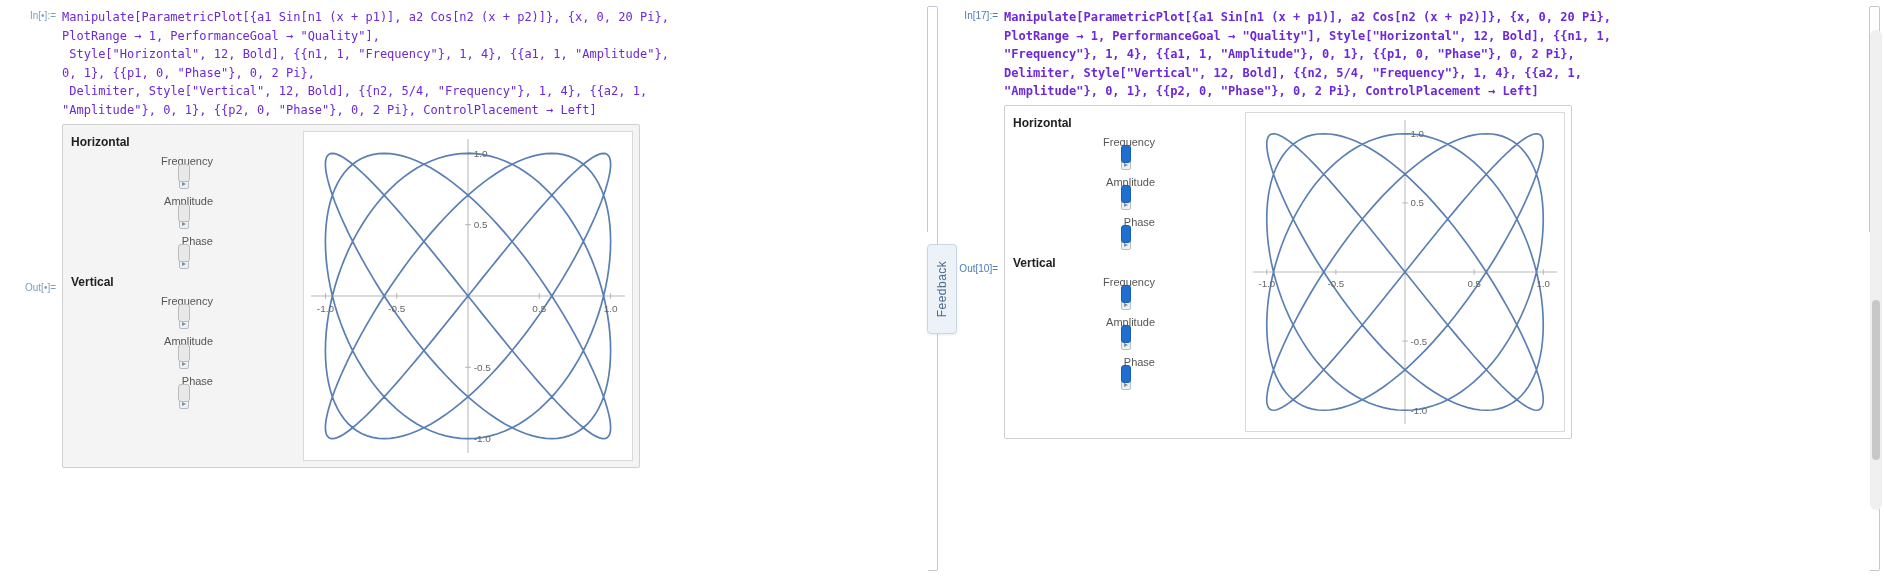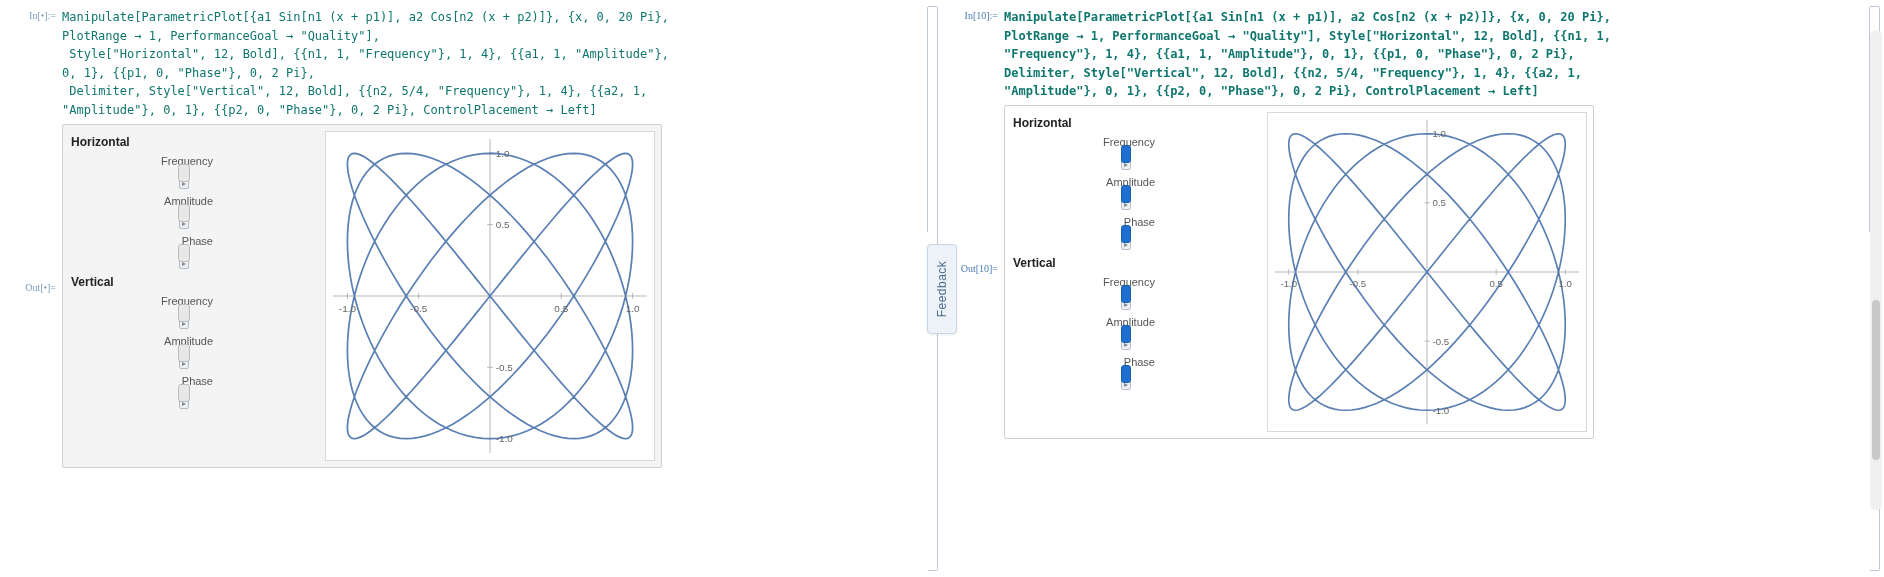--- a/index.html
+++ b/index.html
@@ -25,33 +25,33 @@
     position: relative;
     padding: 8px 10px 8px 10px;
   }
   .cell {
     display: flex;
     align-items: flex-start;
     gap: 6px;
     margin-bottom: 4px;
   }
   .cell-label {
-    font-family: Liberation Serif, serif;
+    font-family: Liberation Sans, sans-serif;
     font-size: 10px;
     color: #7fa0c0;
     text-align: right;
     width: 46px;
     flex-shrink: 0;
     padding-top: 2px;
   }
   .right .cell-label { color: #4b7bb7; }
   .code {
     font-family: "Menlo","Consolas",monospace;
     font-size: 12px;
-    color: #0f766e;
+    color: #6d28d9;
     line-height: 1.55;
     white-space: pre-wrap;
     word-break: break-word;
     max-width: 620px;
   }
   .bracket-bar {
     position: absolute;
     top: 6px;
     bottom: 6px;
     right: 4px;
@@ -67,21 +67,21 @@
     left:-1px; top:0; height:40%;
     border-right:1px solid #bfc9d4;
   }
   
   .panel {
     border: 1px solid #cfcfcf;
     border-radius: 2px;
     background: #f4f4f4;
     padding: 6px;
     display: flex;
-    gap: 26px;
+    gap: 4px;
     position: relative;
   }
   .right .panel { background: #fff; }
   .panel-close {
     position:absolute;
     top:4px; right:6px;
     font-size:12px;
     color:#9aa3ad;
   }
   .controls {
@@ -290,21 +290,21 @@
     <span>Feedback</span>
   </div>
 
   <div class="half right">
     <div class="bracket-bar"></div>
     <div class="vscroll">
         <div class="grip"></div>
       </div>
 
     <div class="cell">
-      <div class="cell-label">In[10]:=</div>
+      <div class="cell-label">In[17]:=</div>
       <div class="code" style="font-weight:600;">Manipulate[ParametricPlot[{a1 Sin[n1 (x + p1)], a2 Cos[n2 (x + p2)]}, {x, 0, 20 Pi}, PlotRange → 1, PerformanceGoal → "Quality"], Style["Horizontal", 12, Bold], {{n1, 1, "Frequency"}, 1, 4}, {{a1, 1, "Amplitude"}, 0, 1}, {{p1, 0, "Phase"}, 0, 2 Pi}, Delimiter, Style["Vertical", 12, Bold], {{n2, 5/4, "Frequency"}, 1, 4}, {{a2, 1, "Amplitude"}, 0, 1}, {{p2, 0, "Phase"}, 0, 2 Pi}, ControlPlacement → Left]</div>
     </div>
 
     <div class="cell">
       <div class="cell-label" style="margin-top:156px;text-align:right;">Out[10]=</div>
 
       <div class="panel">
         <div class="panel-close">⊗</div>
         <div class="controls" id="controls-right">
             <div class="grp-title">Horizontal</div>

